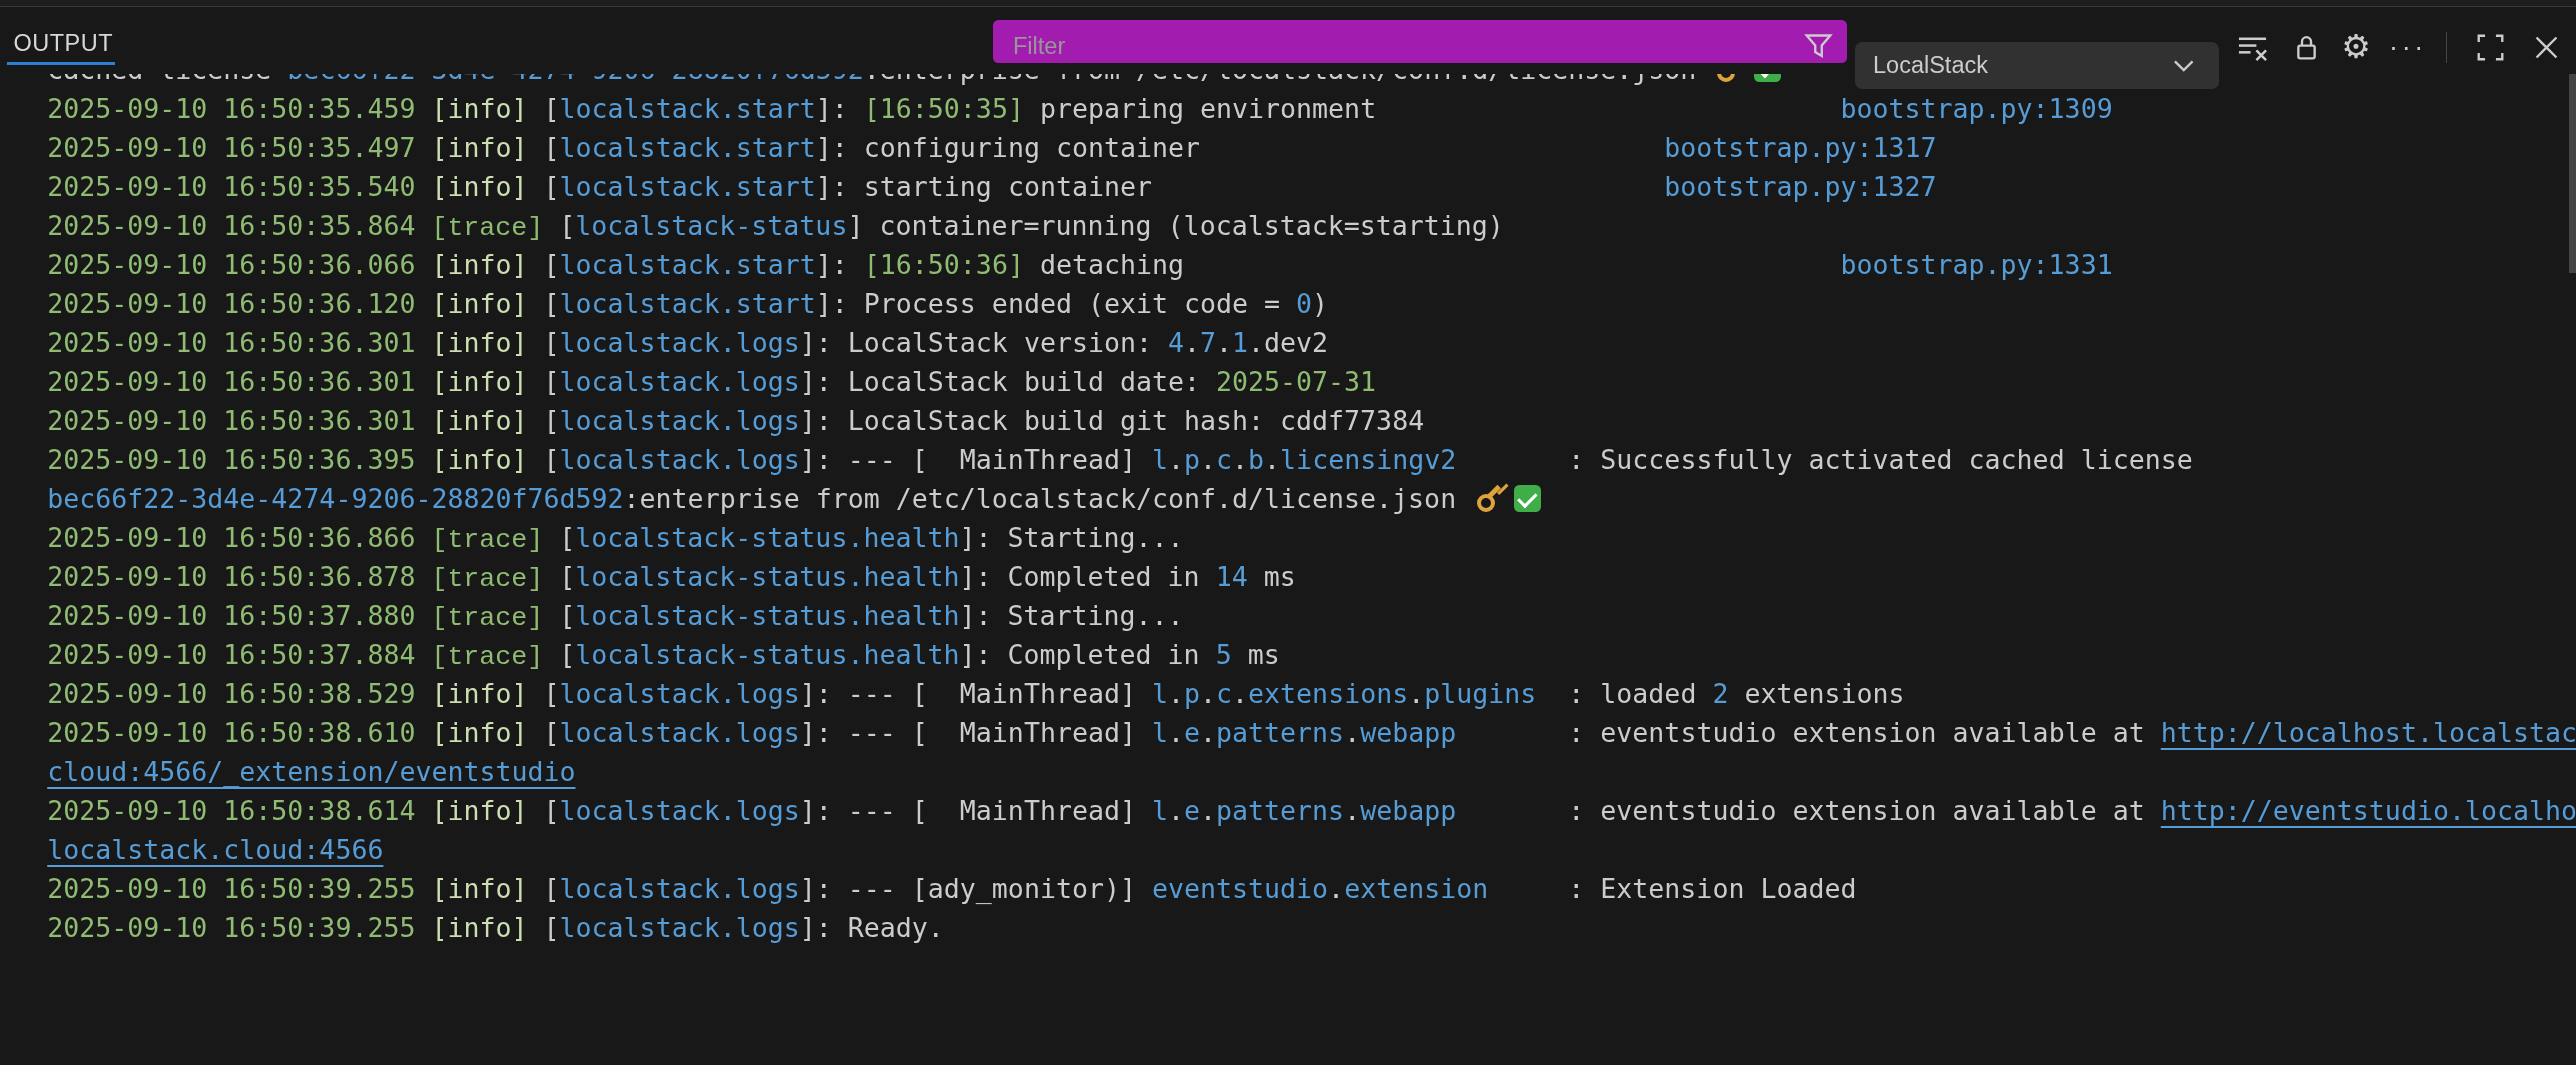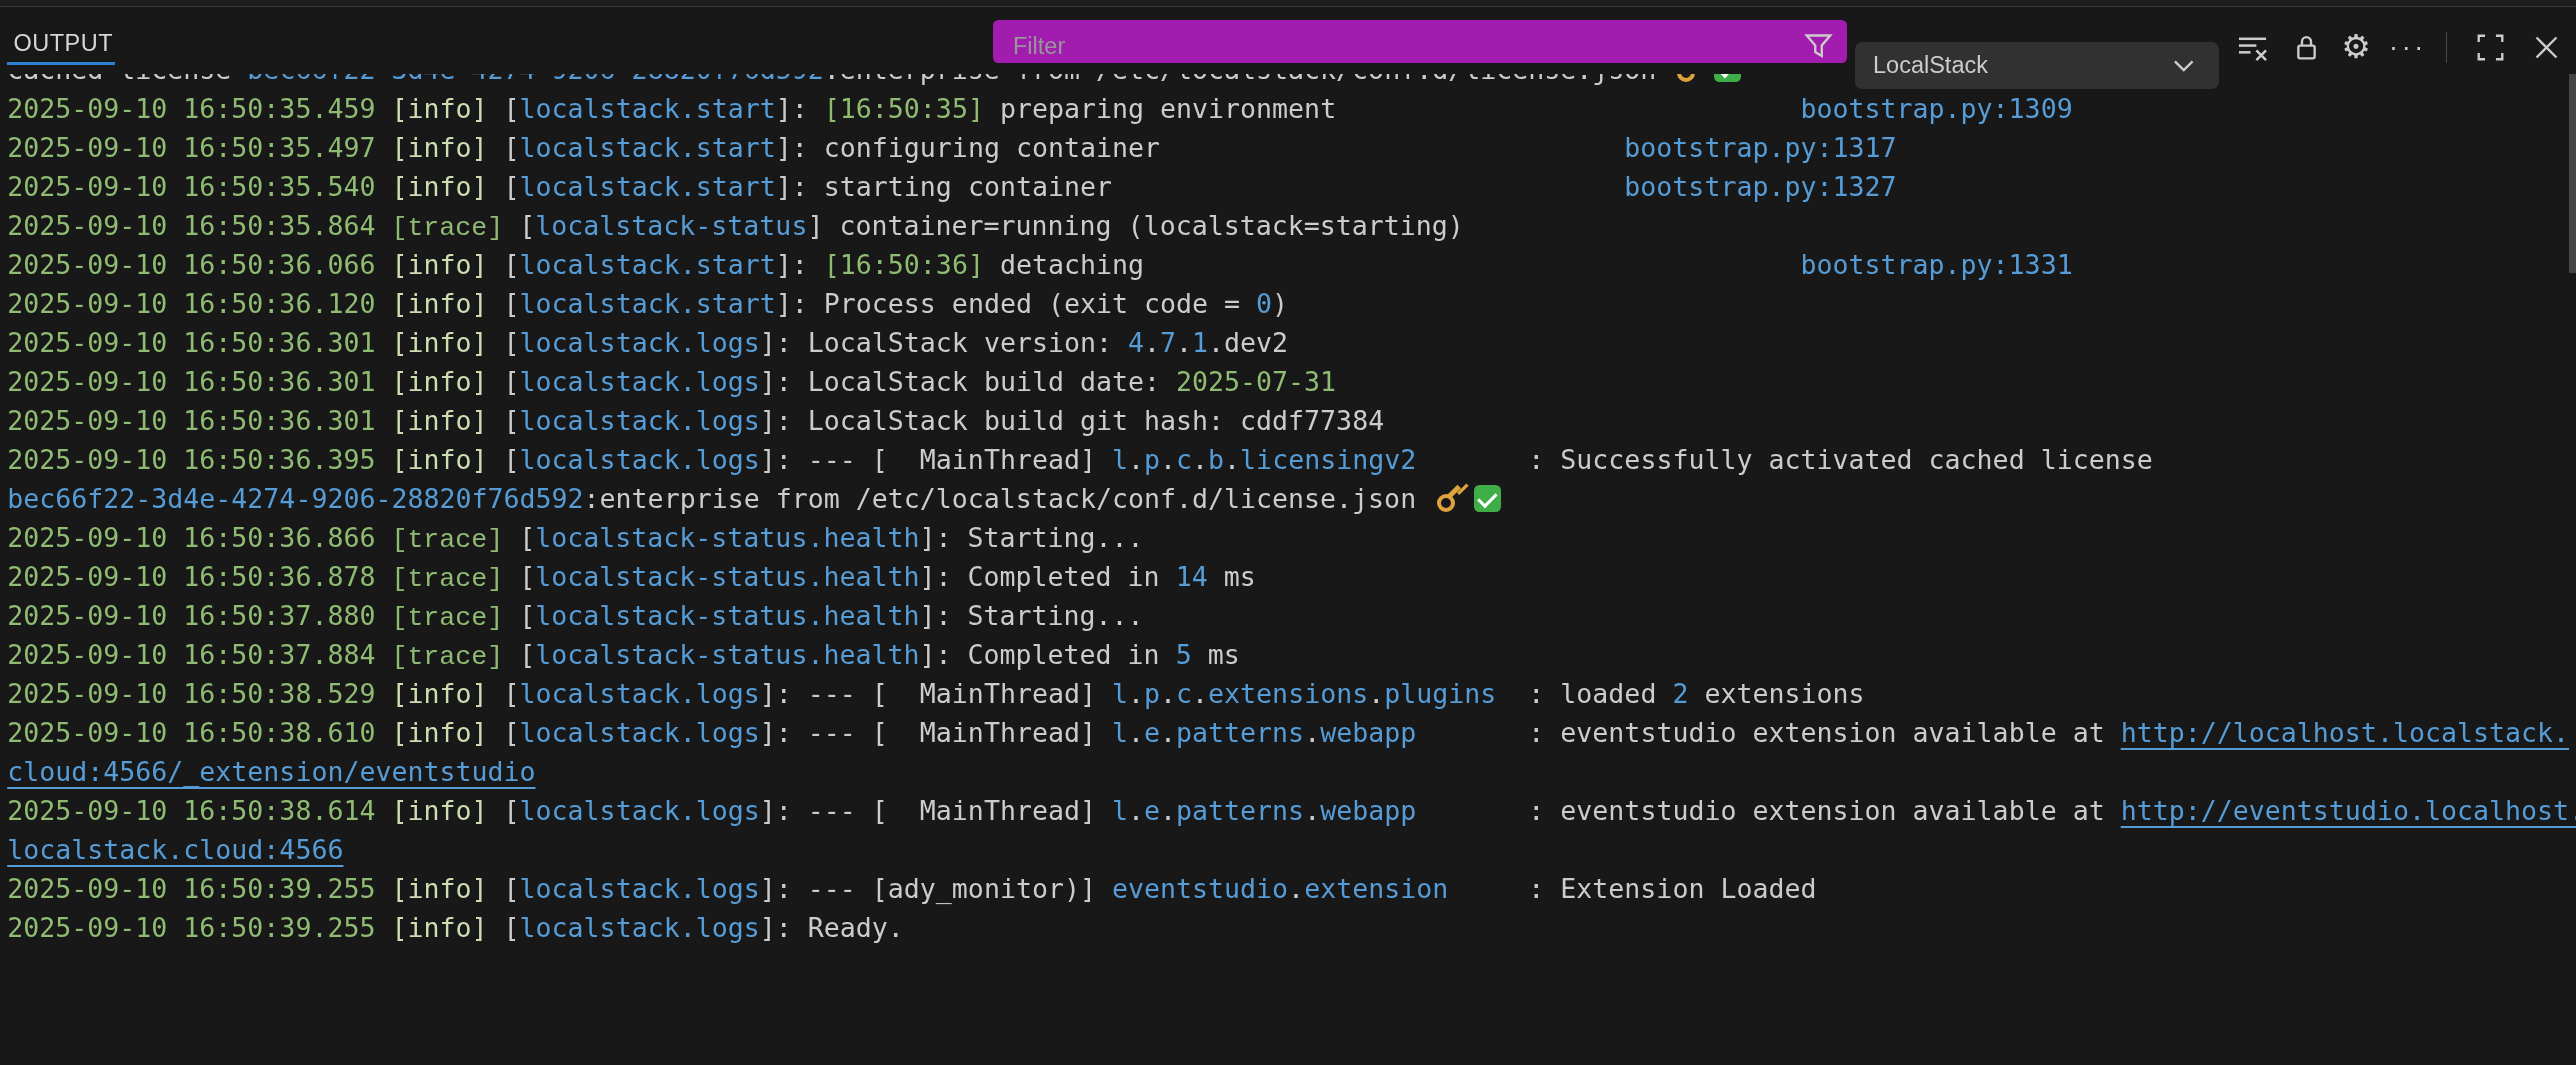--- a/index.html
+++ b/index.html
@@ -26,21 +26,21 @@
 
   .icon-btn{position:absolute;top:21px;width:36px;height:36px;display:flex;align-items:center;justify-content:center;cursor:pointer;}
   .icon-btn svg{display:block;}
   .dots{color:#cccccc;font-size:27px;letter-spacing:3.6px;line-height:36px;}
   .gear{color:#cccccc;font-size:33px;line-height:36px;font-family:"DejaVu Sans",sans-serif;}
   .vsep{position:absolute;left:2446px;top:23.5px;width:0.9px;height:31px;background:#474747;}
 
   
   #log{position:absolute;left:0;top:74px;width:2576px;
        font-family:"DejaVu Sans Mono",monospace;font-size:26.6px;}
-  .row{height:39px;line-height:39px;white-space:pre;padding-left:7.2px;}
+  .row{height:39px;line-height:39px;white-space:pre;padding-left:7.2px;margin-left:40px;}
   .row.clip{height:15.4px;overflow:hidden;}
   .row.clip .inner{display:block;margin-top:-24.4px;}
 
   .c-w{color:#cccccc;}
   .c-g{color:#8fbc72;}
   .c-i{color:#ccdeb2;}
   .c-t{color:#8fbc72;font-family:Liberation Mono, monospace;}
   .c-d{color:#569cd6;}
   .c-b{color:#569cd6;}
   .c-sr{color:#569cd6;cursor:pointer;}

